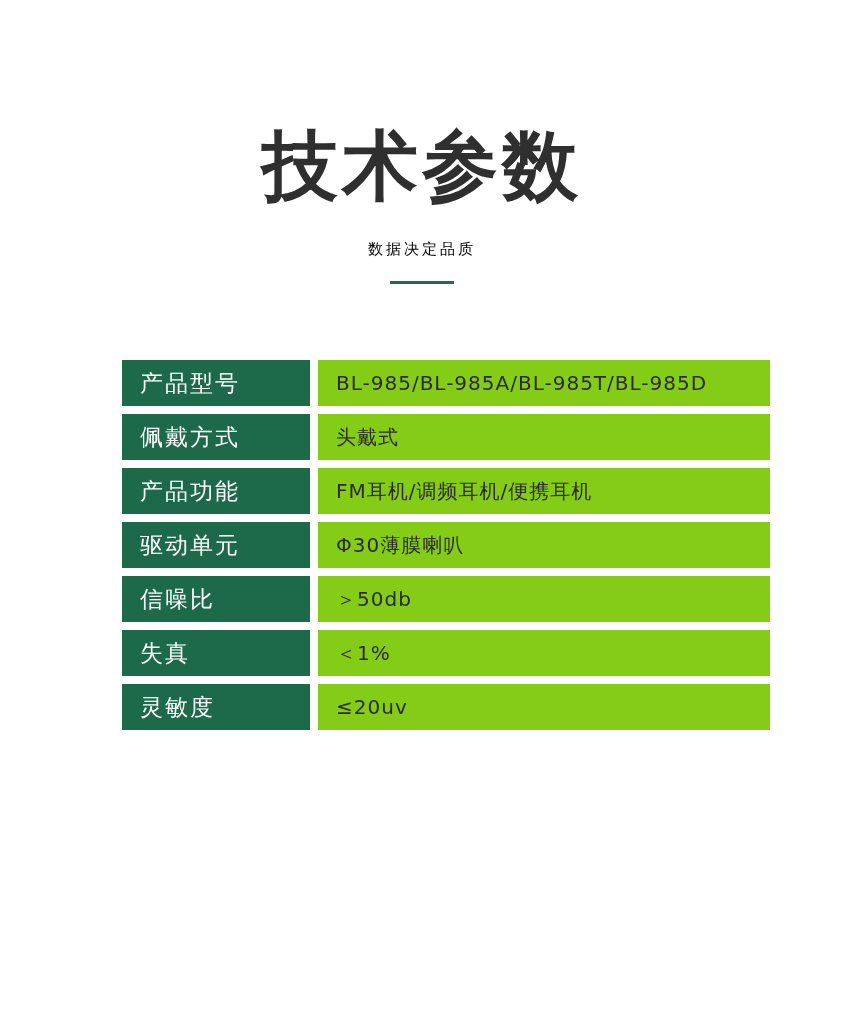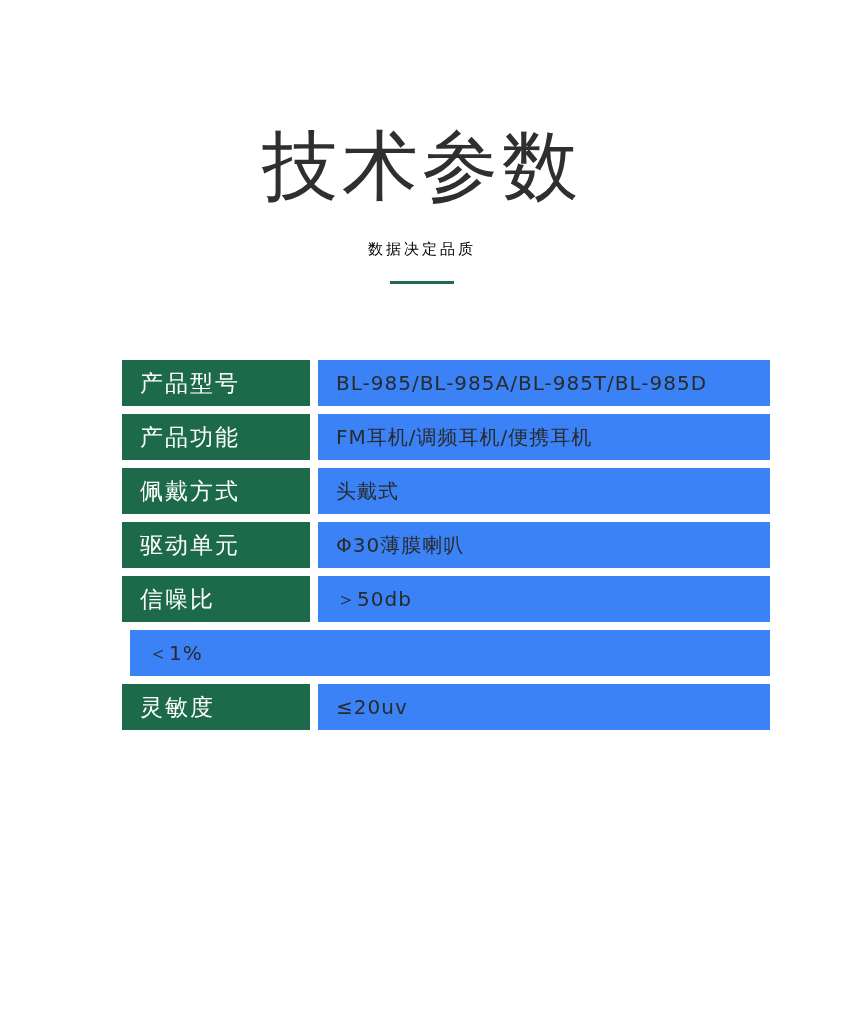--- a/index.html
+++ b/index.html
@@ -20,21 +20,21 @@
     height: 1024px;
     box-sizing: border-box;
     display: flex;
     flex-direction: column;
     align-items: center;
   }
   .title {
     margin-top: 128px;
     font-size: 76px;
     line-height: 1.0;
-    font-weight: 400;
+    font-weight: 700;
     letter-spacing: 4px;
     color: #2f2f2f;
     font-family: "DejaVu Sans", "Liberation Sans", sans-serif;
     text-align: center;
   }
   .subtitle {
     margin-top: 36px;
     font-size: 15px;
     letter-spacing: 3px;
     color: #000000;
@@ -67,21 +67,21 @@
     font-size: 23px;
     letter-spacing: 2px;
     display: flex;
     align-items: center;
     padding-left: 18px;
     font-family: "DejaVu Sans", "Liberation Sans", sans-serif;
   }
   .spec-value {
     flex: 1;
     box-sizing: border-box;
-    background: #3b82f6;
+    background: #84cc16;
     color: #2a2a2a;
     font-size: 20px;
     letter-spacing: 1px;
     display: flex;
     align-items: center;
     padding-left: 18px;
     margin-left: 8px;
     font-family: "DejaVu Sans", "Liberation Sans", sans-serif;
   }
   .spec-row.wide .spec-value {
@@ -100,41 +100,42 @@
   <div class="rule"></div>
 
   <div class="spec-table">
 
     <div class="spec-row">
       <div class="spec-label">产品型号</div>
       <div class="spec-value">BL-985/BL-985A/BL-985T/BL-985D</div>
     </div>
 
     <div class="spec-row">
-      <div class="spec-label">产品功能</div>
-      <div class="spec-value">FM耳机/调频耳机/便携耳机</div>
+      <div class="spec-label">佩戴方式</div>
+      <div class="spec-value">头戴式</div>
     </div>
 
     <div class="spec-row">
-      <div class="spec-label">佩戴方式</div>
-      <div class="spec-value">头戴式</div>
+      <div class="spec-label">产品功能</div>
+      <div class="spec-value">FM耳机/调频耳机/便携耳机</div>
     </div>
 
     <div class="spec-row">
       <div class="spec-label">驱动单元</div>
       <div class="spec-value">Φ30薄膜喇叭</div>
     </div>
 
 
     <div class="spec-row">
       <div class="spec-label">信噪比</div>
       <div class="spec-value">＞50db</div>
     </div>
 
     <div class="spec-row">
+      <div class="spec-label">失真</div>
       <div class="spec-value">＜1%</div>
     </div>
 
 
     <div class="spec-row">
       <div class="spec-label">灵敏度</div>
       <div class="spec-value">≤20uv</div>
     </div>
 
   </div>

